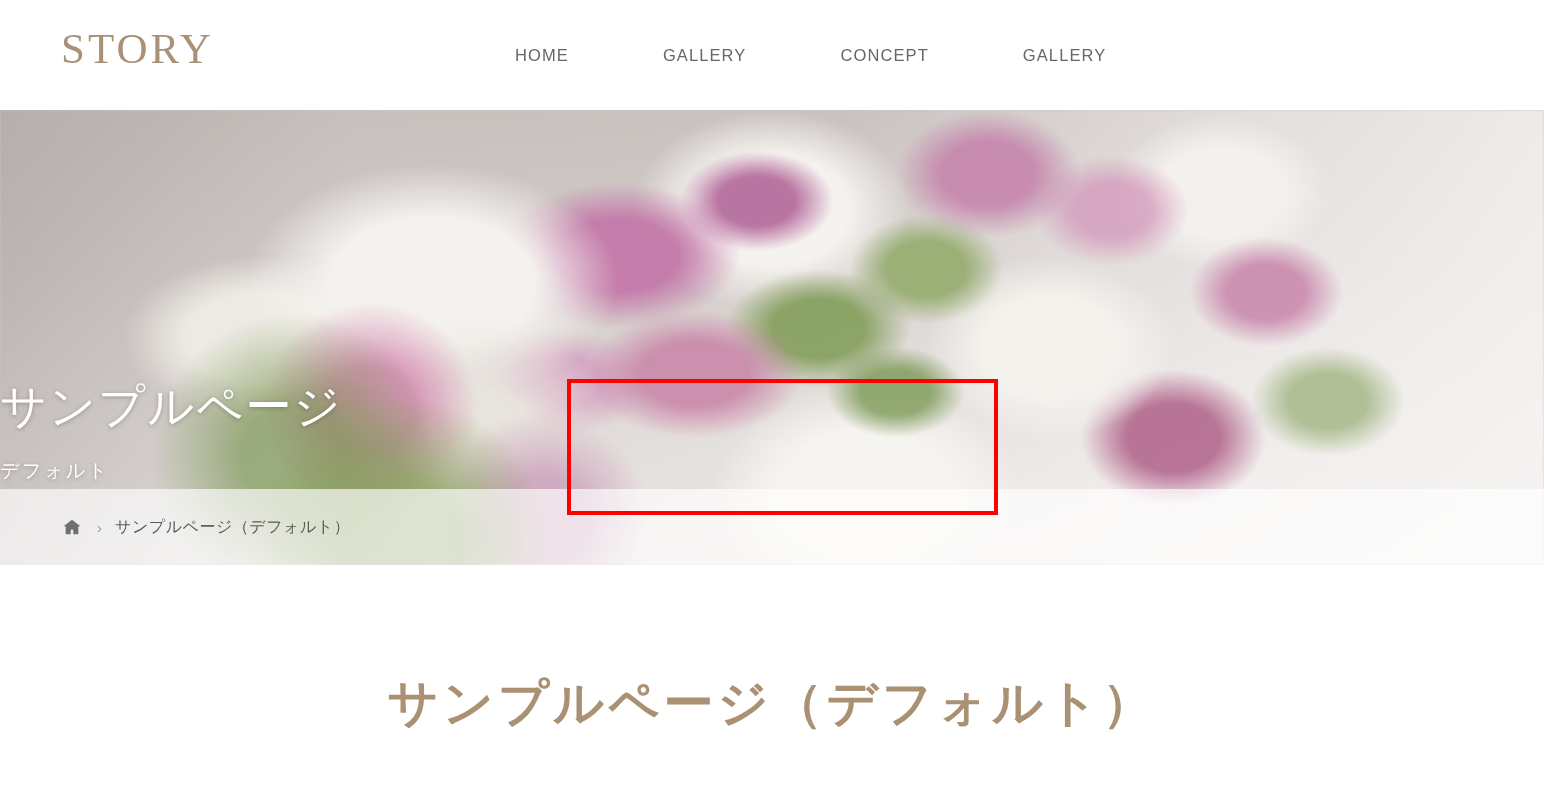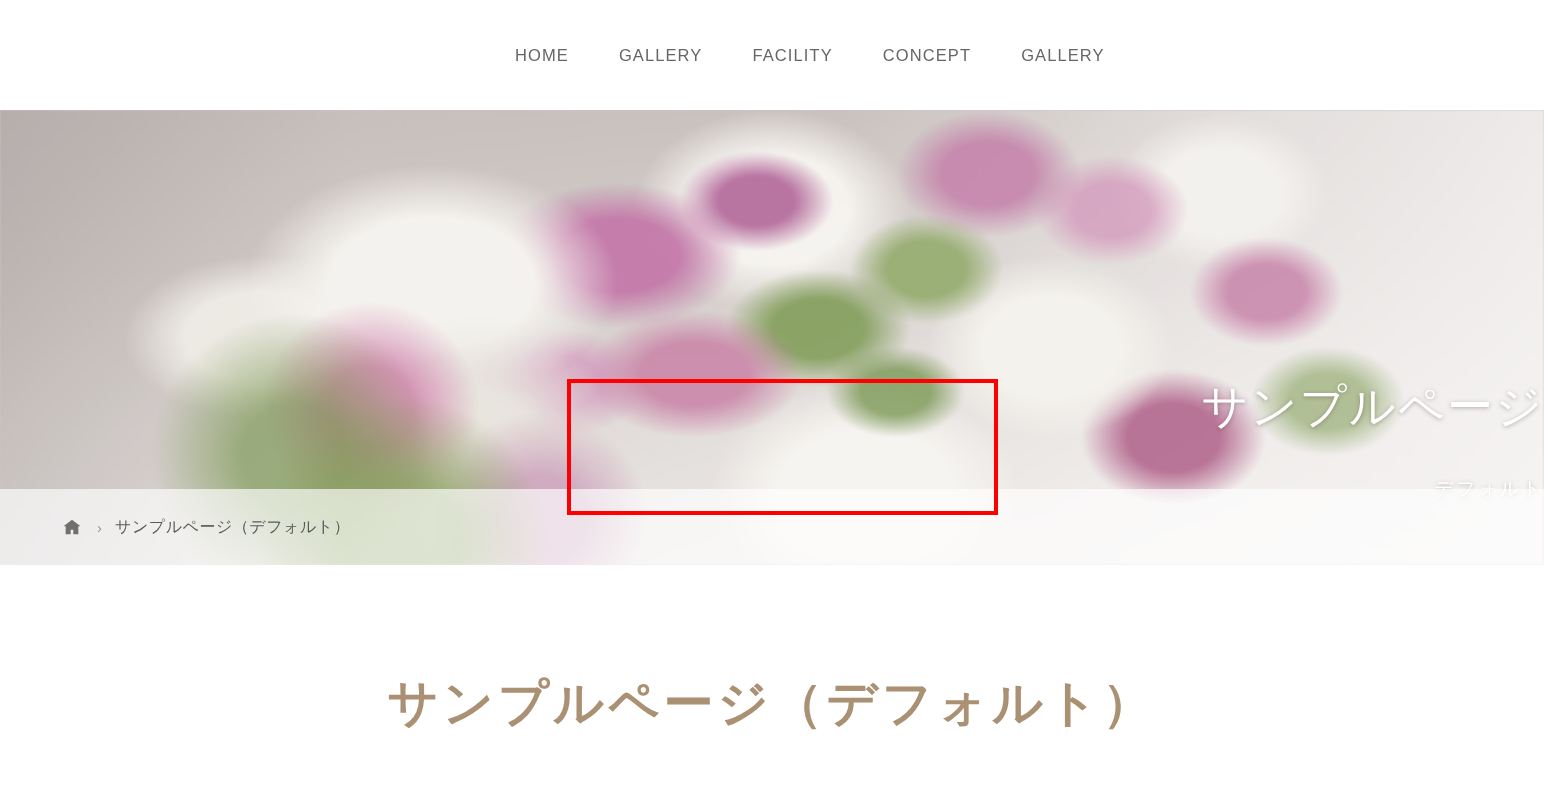--- a/index.html
+++ b/index.html
@@ -32,20 +32,21 @@
     text-decoration:none;
     white-space:nowrap;
   }
   .main-nav{
     position:absolute;
     left:490px;
     top:0;
     height:110px;
     display:flex;
     align-items:flex-start;
+    gap:44px;
   }
   .nav-item{
     display:block;
     font-size:16.5px;
     letter-spacing:1.1px;
     color:#666666;
     text-decoration:none;
     padding:0 25px;
     white-space:nowrap;
     line-height:110px;
@@ -103,34 +104,34 @@
   .hero-overlay{
     position:absolute;
     inset:0;
     background:rgba(120,110,108,0.04);
   }
 
   .hero-caption{
     position:absolute;
     left:0; right:0;
     top:268px;
-    text-align:right;
+    text-align:left;
     z-index:5;
   }
   .hero-title{
     font-family:"Liberation Serif", serif;
     font-size:46px;
     line-height:1.25;
     letter-spacing:2px;
     color:#ffffff;
     text-shadow:0 1px 4px rgba(60,50,50,0.35);
     white-space:nowrap;
   }
   .hero-subtitle{
-    margin-top:40px;
+    margin-top:22px;
     font-family:"Liberation Serif", serif;
     font-size:19px;
     letter-spacing:2.5px;
     color:#ffffff;
     text-shadow:0 1px 4px rgba(60,50,50,0.35);
     white-space:nowrap;
   }
 
   
   .annotation-box{
@@ -199,25 +200,25 @@
     line-height:1.2;
     letter-spacing:4px;
     color:#ab9173;
     white-space:nowrap;
   }
 </style>
 </head>
 <body>
 
 <header class="site-header">
+  <a class="logo" href="#">STORY</a>
 
   <nav class="main-nav">
     <a class="nav-item" href="#">HOME</a>
     <a class="nav-item" href="#">GALLERY</a>
-    <a class="nav-item" href="#">FACILITY</a>
     <a class="nav-item" href="#">CONCEPT</a>
     <a class="nav-item" href="#">GALLERY</a>
   </nav>
 </header>
 
 <section class="hero">
   <div class="hero-photo"></div>
   <div class="hero-overlay"></div>
 
   <div class="hero-caption">

